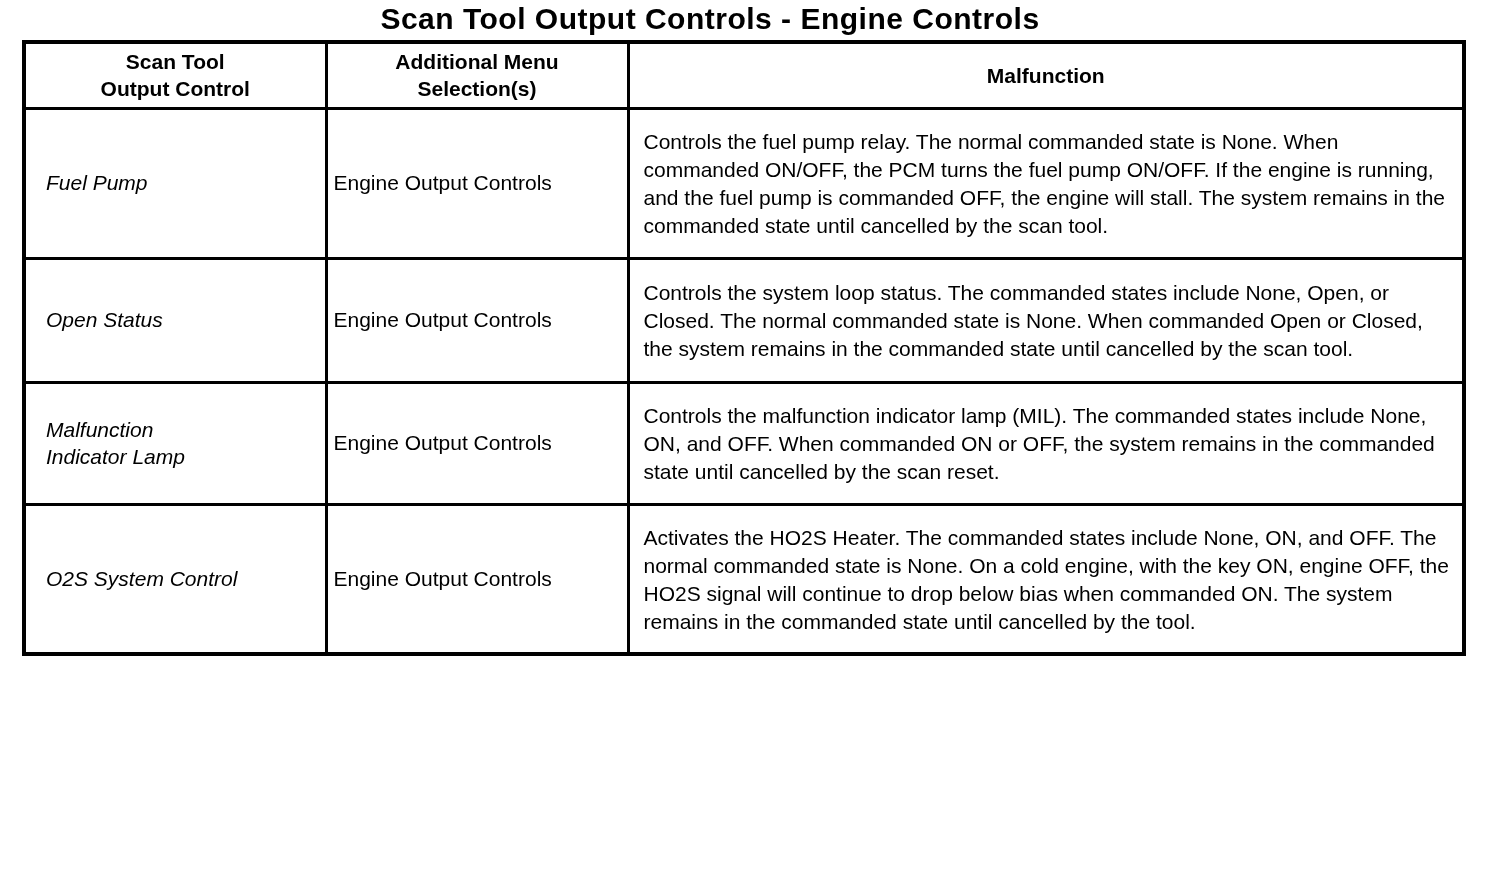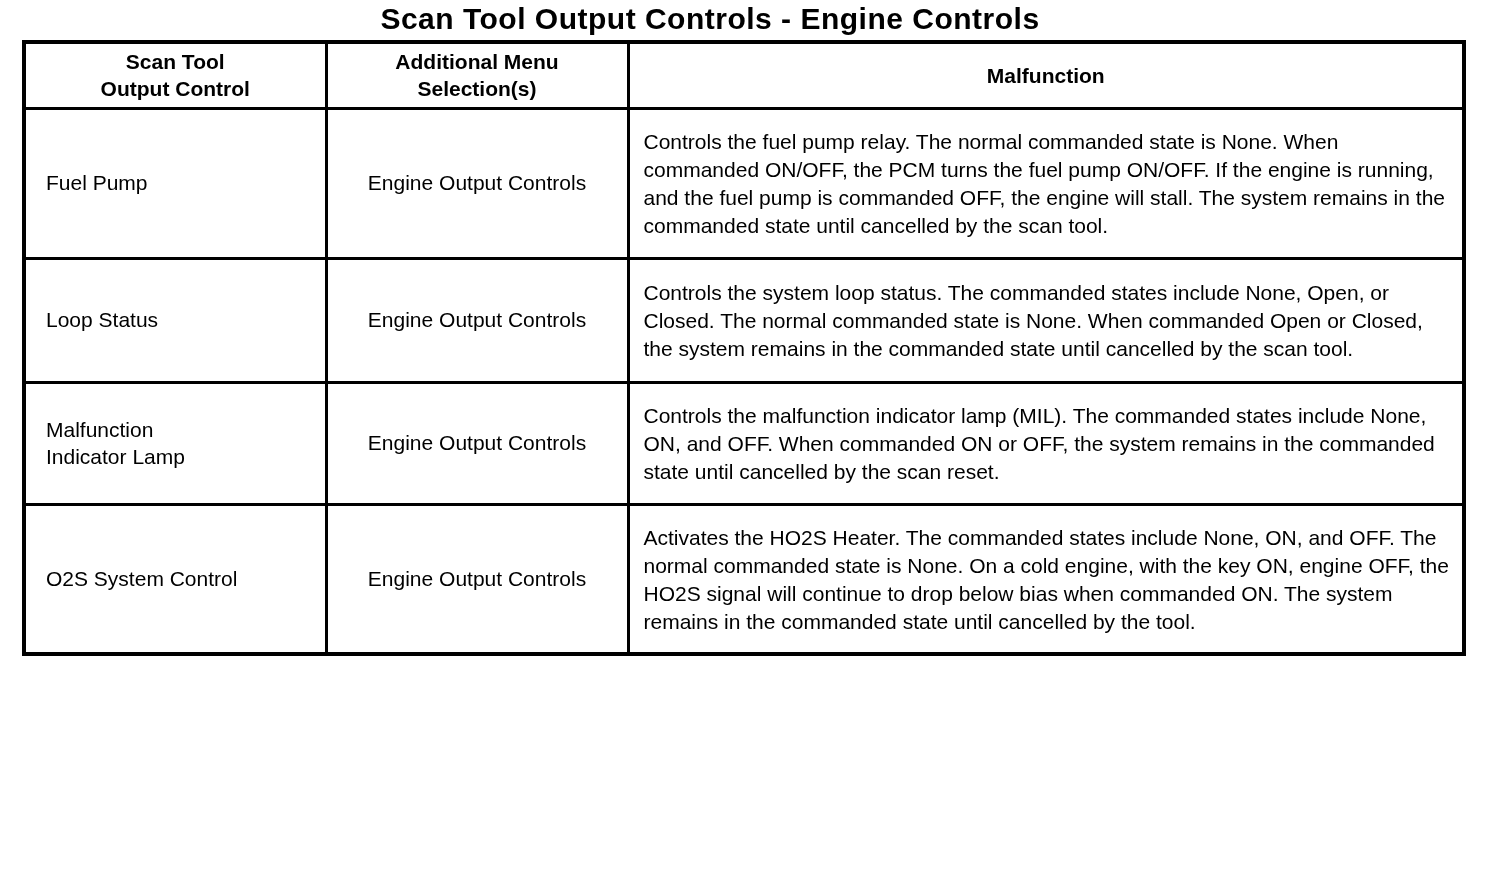--- a/index.html
+++ b/index.html
@@ -51,23 +51,24 @@
     line-height: 1.3;
     padding: 4px 2px;
   }
   td.control {
     text-align: left;
     vertical-align: middle;
     padding-left: 20px;
     padding-right: 6px;
     white-space: pre-line;
     line-height: 1.3;
+    font-style: italic;
   }
   td.menu {
-    text-align: center;
+    text-align: left;
     vertical-align: middle;
     padding: 0 6px;
   }
   td.desc {
     text-align: left;
     vertical-align: middle;
     padding: 8px 12px 6px 14px;
     line-height: 1.34;
   }
 </style>
@@ -93,21 +94,21 @@
         <th class="hdr">Malfunction</th>
       </tr>
     </thead>
     <tbody>
       <tr style="height:150px;">
         <td class="control">Fuel Pump</td>
         <td class="menu">Engine Output Controls</td>
         <td class="desc">Controls the fuel pump relay. The normal commanded state is None. When commanded ON/OFF, the PCM turns the fuel pump ON/OFF. If the engine is running, and the fuel pump is commanded OFF, the engine will stall. The system remains in the commanded state until cancelled by the scan tool.</td>
       </tr>
       <tr style="height:124px;">
-        <td class="control">Loop Status</td>
+        <td class="control">Open Status</td>
         <td class="menu">Engine Output Controls</td>
         <td class="desc">Controls the system loop status. The commanded states include None, Open, or Closed. The normal commanded state is None. When commanded Open or Closed, the system remains in the commanded state until cancelled by the scan tool.</td>
       </tr>
       <tr style="height:122px;">
         <td class="control">Malfunction
 Indicator Lamp</td>
         <td class="menu">Engine Output Controls</td>
         <td class="desc">Controls the malfunction indicator lamp (MIL). The commanded states include None, ON, and OFF. When commanded ON or OFF, the system remains in the commanded state until cancelled by the scan reset.</td>
       </tr>
       <tr style="height:150px;">

